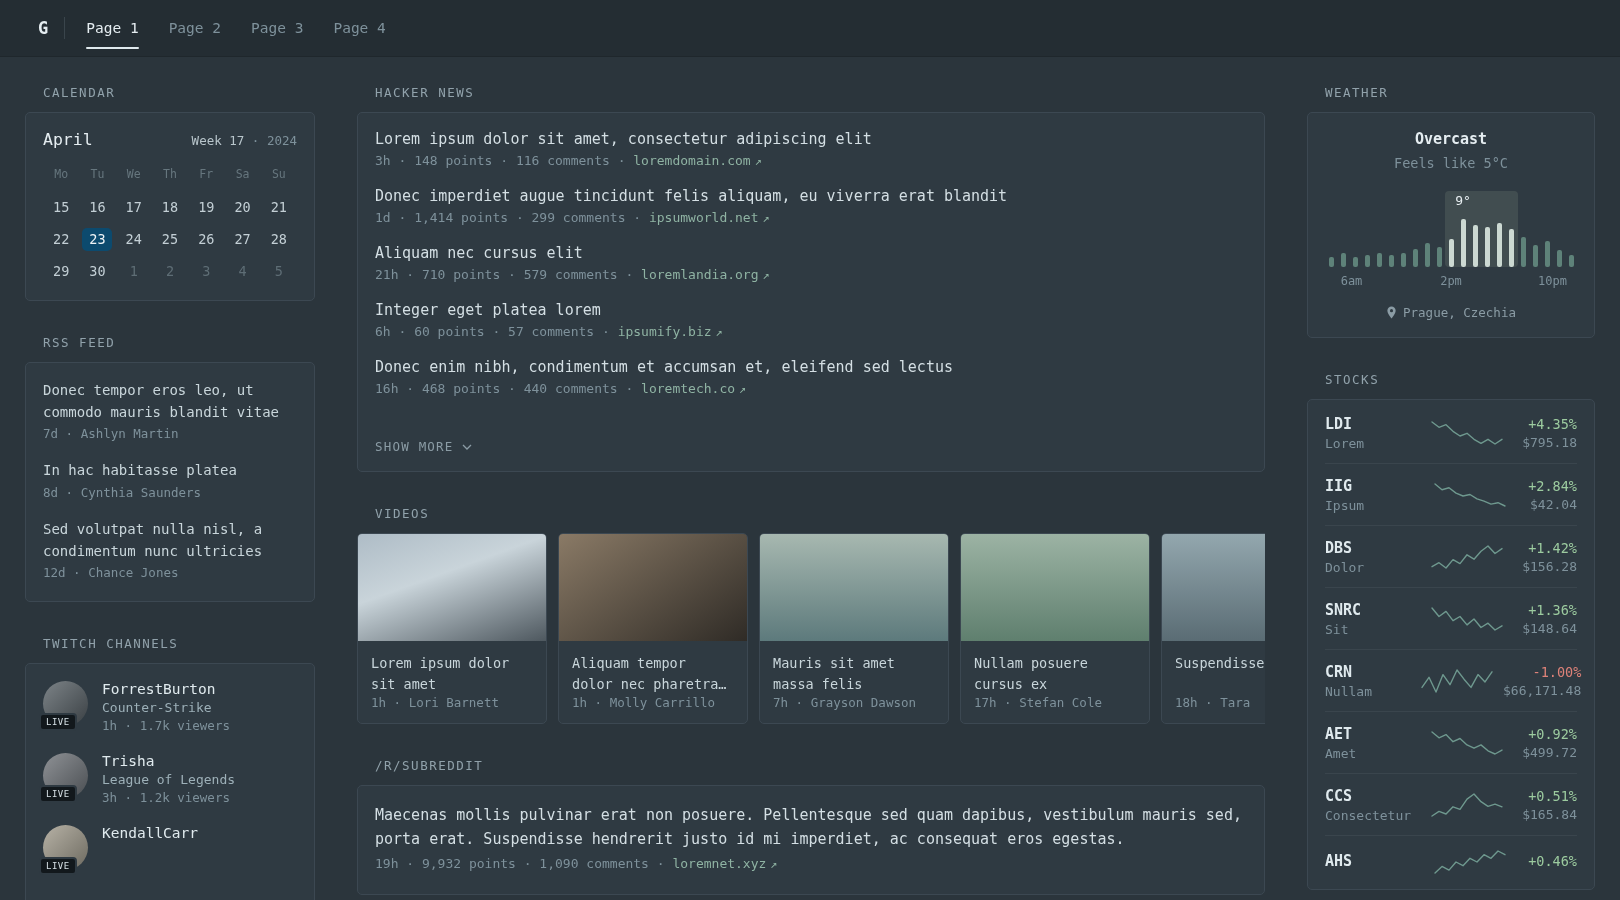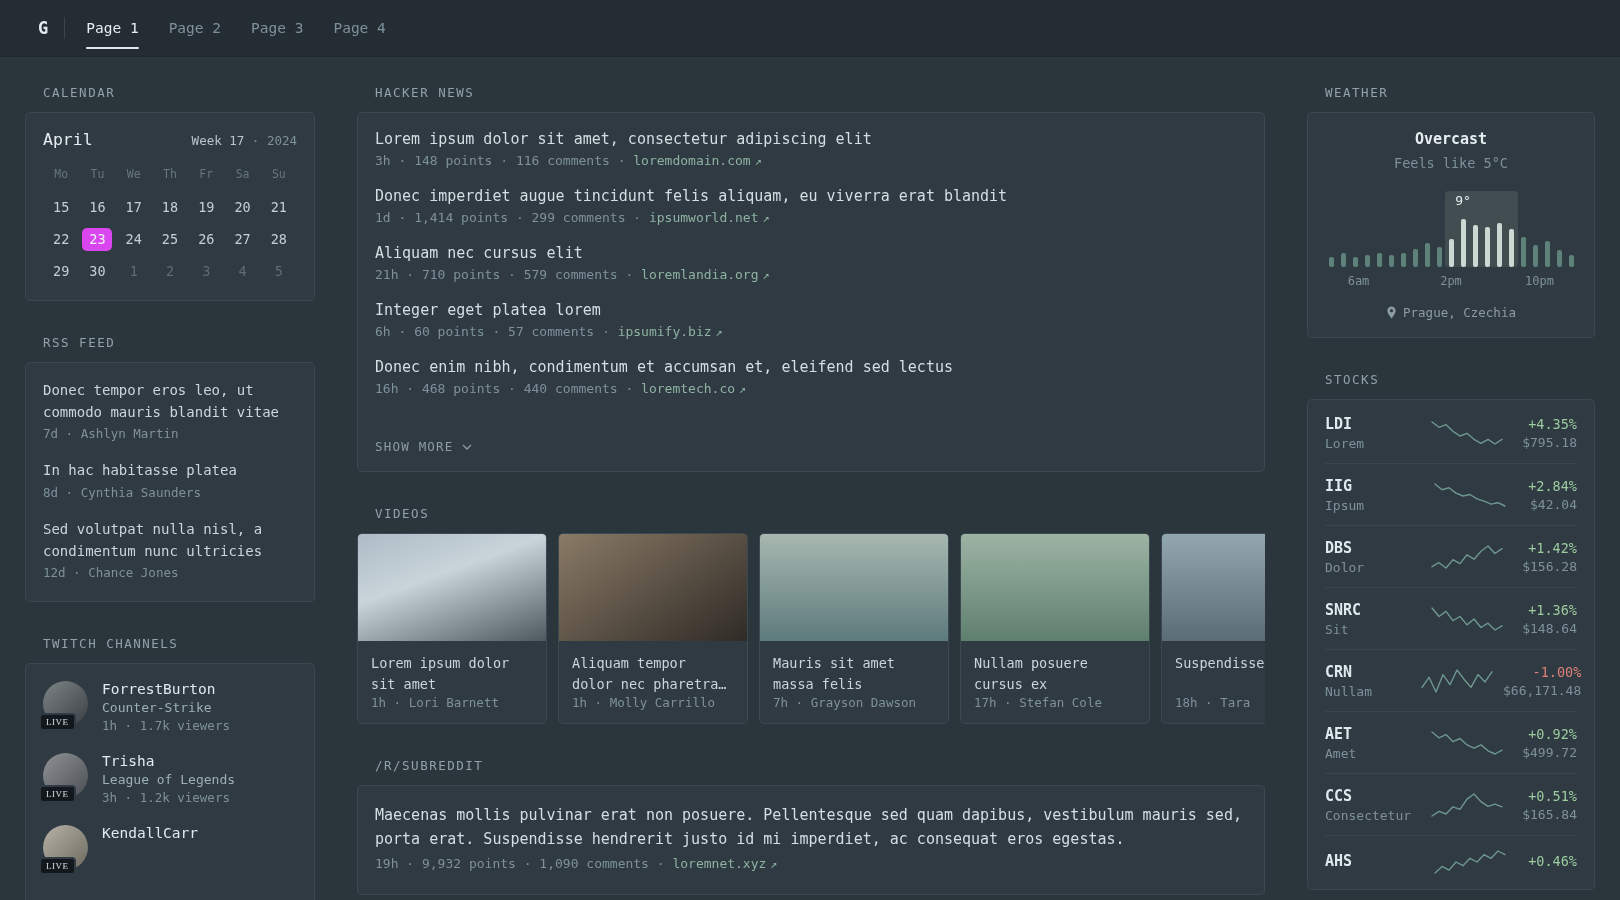--- a/index.html
+++ b/index.html
@@ -34,33 +34,33 @@
   .cal-month{font-size:16.5px;color:var(--bright);}
   .cal-weekinfo{font-size:12.5px;color:var(--muted);}
   .cal-weekinfo .wk{color:#b9c6cc;}
   .cal-grid{display:grid;grid-template-columns:repeat(7,1fr);text-align:center;}
   .cal-grid.dow{margin-top:18px;}
   .dow-cell{font-size:11.5px;color:#66767e;}
   .cal-grid.days{margin-top:14px;row-gap:8px;}
   .day-cell{height:24px;display:flex;align-items:center;justify-content:center;font-size:13.5px;color:#c3cfd5;}
   .day-cell[data-out="true"]{color:#5e6d75;}
   .day-cell .pill{min-width:30px;height:23px;line-height:23px;border-radius:5px;}
-  .day-cell[data-today="true"] .pill{background:#d946ef;color:#eef3f6;}
+  .day-cell[data-today="true"] .pill{background:#0c4a6e;color:#eef3f6;}
 
   
   .feed-item{margin-bottom:19px;}
   .feed-item:last-of-type{margin-bottom:4px;}
   .item-title{display:block;color:#c9d6db;line-height:1.55;font-size:14px;cursor:pointer;}
   .item-meta{margin-top:3px;font-size:12.5px;color:var(--muted);}
   .showmore{display:inline-flex;align-items:center;gap:8px;background:none;border:none;font-family:inherit;font-size:12.5px;letter-spacing:1.2px;color:#8b9ca5;margin-top:24px;cursor:pointer;}
   .showmore svg{stroke:#8b9ca5;}
 
   
   .channel{display:flex;gap:14px;margin-bottom:20px;cursor:pointer;}
-  .avatar-wrap{position:relative;width:45px;height:45px;flex:none;font-family:Liberation Serif, serif;}
+  .avatar-wrap{position:relative;width:45px;height:45px;flex:none;}
   .avatar{display:block;width:45px;height:45px;border-radius:50%;}
   .live{position:absolute;left:-4px;bottom:-5px;font-size:9px;letter-spacing:.5px;background:#12181c;color:#d6e0e5;padding:2px 5px;border-radius:4px;border:2px solid var(--card);}
   .ch-name{display:block;font-size:14.5px;font-weight:normal;color:#e0eaee;}
   .ch-game{margin-top:3px;font-size:13px;color:#9db0b8;}
   .ch-meta{margin-top:3px;font-size:12.5px;color:var(--muted);}
 
   
   .hn-item{margin-bottom:19px;}
   .hn-title{display:block;font-size:15px;color:#d4dfe4;cursor:pointer;}
   .hn-meta{margin-top:5px;font-size:13px;color:var(--muted);}
@@ -447,23 +447,23 @@
               <div class="bar hl" style="height: 38px;"></div>
               <div class="bar" style="height: 30px;"></div>
               <div class="bar" style="height: 22px;"></div>
               <div class="bar" style="height: 26px;"></div>
               <div class="bar" style="height: 17px;"></div>
               <div class="bar" style="height: 12px;"></div>
             </div>
         </div>
         <div class="wx-times">
 
-        <span class="wx-time" style="left: 30px;">6am</span>
+        <span class="wx-time" style="left: 23px;">6am</span>
             <span class="wx-time" style="left: 122.5px;">2pm</span>
-            <span class="wx-time" style="left: 211px;">10pm</span>
+            <span class="wx-time" style="left: 224px;">10pm</span>
           </div>
         <div class="wx-loc">
           <svg width="11" height="13" viewBox="0 0 24 28">
               <path d="M12 1C6.9 1 3 5 3 10c0 6.5 9 17 9 17s9-10.5 9-17c0-5-3.9-9-9-9z"></path>
               <circle cx="12" cy="10" r="3.4" fill="#2f3a42"></circle>
             </svg>
           <span>Prague, Czechia</span>
         </div>
       </div>
     </section>

